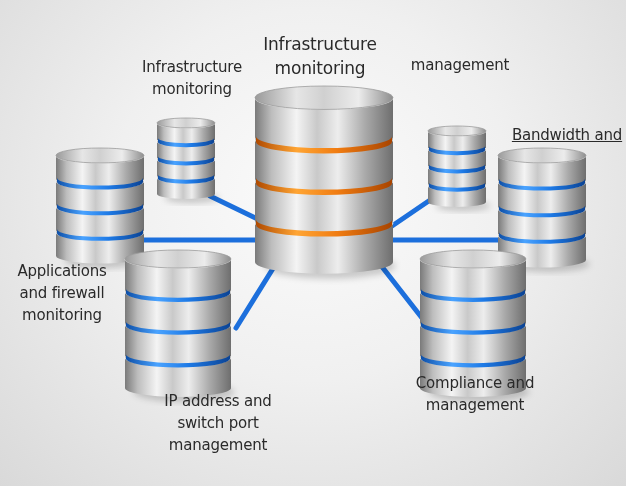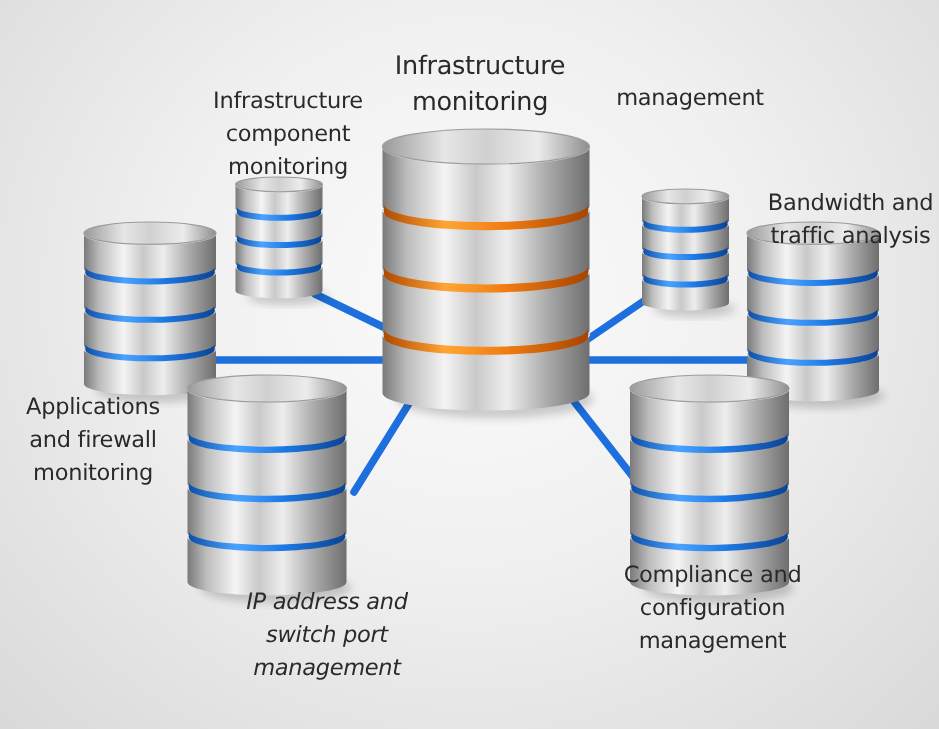--- a/index.html
+++ b/index.html
@@ -171,39 +171,36 @@
         </g>
       </g>
   </svg>
   <div id="labels-layer">
       <div class="label big" style="left: 320px; top: 32px; transform: translateX(-50%);">
         <span>Infrastructure</span>
         <span>monitoring</span>
       </div>
       <div class="label" style="left: 192px; top: 56px; transform: translateX(-50%);">
         <span>Infrastructure</span>
-        <span>component</span>
         <span>monitoring</span>
       </div>
       <div class="label" style="left: 460px; top: 54px; transform: translateX(-50%);">
         <span>management</span>
       </div>
-      <div class="label" style="left: 567px; top: 124px; transform: translateX(-50%);">
+      <div class="label" style="left: 567px; top: 124px; transform: translateX(-50%); text-decoration: underline;">
         <span>Bandwidth and</span>
-        <span>traffic analysis</span>
       </div>
       <div class="label" style="left: 62px; top: 260px; transform: translateX(-50%);">
         <span>Applications</span>
         <span>and firewall</span>
         <span>monitoring</span>
       </div>
-      <div class="label" style="left: 218px; top: 390px; transform: translateX(-50%); font-style: italic;">
+      <div class="label" style="left: 218px; top: 390px; transform: translateX(-50%);">
         <span>IP address and</span>
         <span>switch port</span>
         <span>management</span>
       </div>
       <div class="label" style="left: 475px; top: 372px; transform: translateX(-50%);">
         <span>Compliance and</span>
-        <span>configuration</span>
         <span>management</span>
       </div>
     </div>
 </div>
 
 </body></html>

